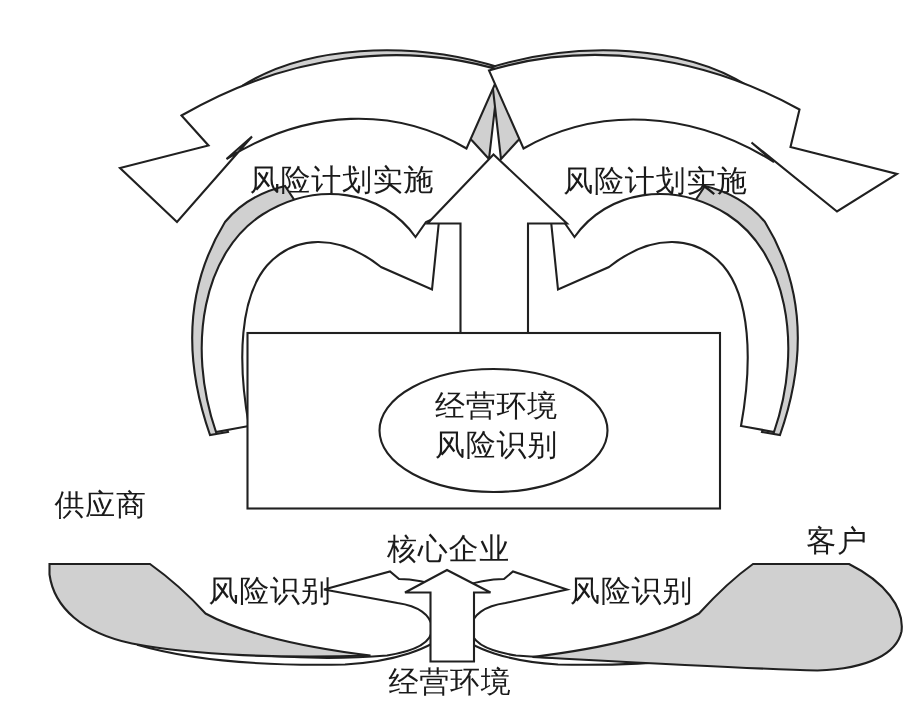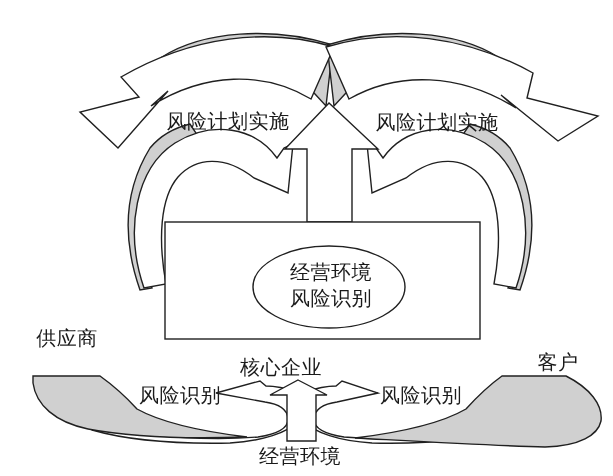--- a/index.html
+++ b/index.html
@@ -123,15 +123,15 @@
 
   <div class="label" style="left:331px;top:272px;">经营环境</div>
   <div class="label" style="left:331px;top:298px;">风险识别</div>
 
   <div class="label" style="left:67px;top:338px;">供应商</div>
   <div class="label" style="left:542px;top:362px;margin-left:16px;">客户</div>
 
   <div class="label" style="left:180px;top:395px;">风险识别</div>
   <div class="label" style="left:421px;top:395px;">风险识别</div>
 
-  <div class="label" style="left:281px;top:367px;text-align:right;">核心企业</div>
+  <div class="label" style="left:299px;top:367px;text-align:right;">核心企业</div>
   <div class="label" style="left:300px;top:456px;">经营环境</div>
 </div>
 
 </body></html>

